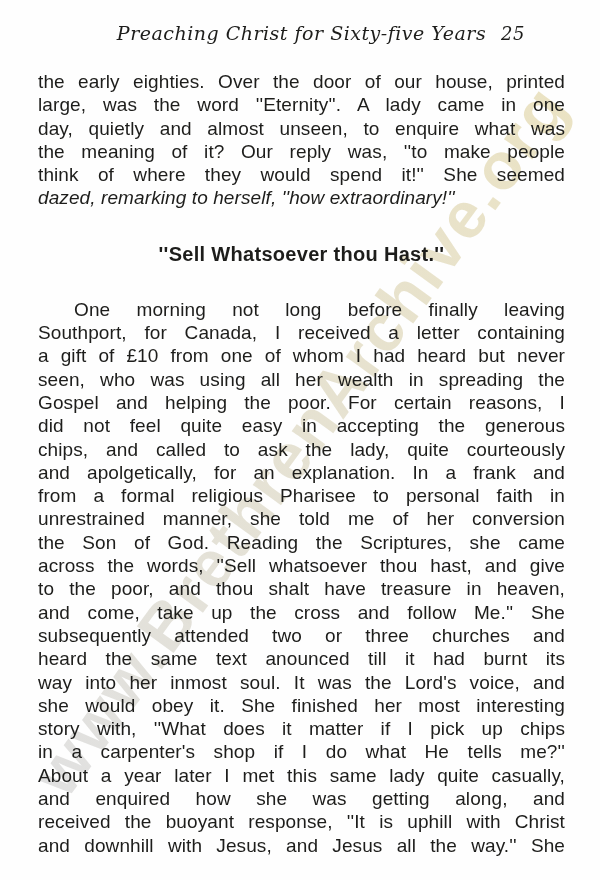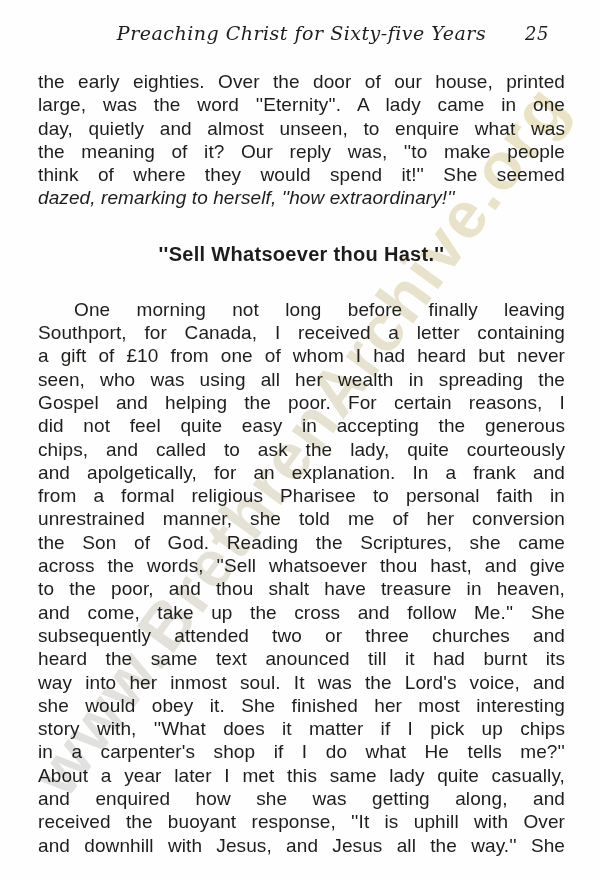--- a/index.html
+++ b/index.html
@@ -42,21 +42,21 @@
     z-index:1;
     text-align:center;
     font-family:"DejaVu Serif","Liberation Serif",serif;
     font-style:italic;
     font-size:19px;
     line-height:22px;
     letter-spacing:0.5px;
   }
   .page-number{
     position:absolute;
-    right:16px;top:1px;
+    right:40px;top:1px;
     font-size:18px;
   }
   
   .body-text{position:relative;z-index:1;}
   .paragraph{
     font-size:19px;
     line-height:23.3px;
     letter-spacing:0.1px;
   }
   .para-1{margin-top:26px;}
@@ -120,18 +120,18 @@
         <div class="line">to the poor, and thou shalt have treasure in heaven,</div>
         <div class="line">and come, take up the cross and follow Me.''  She</div>
         <div class="line">subsequently attended two or three churches and</div>
         <div class="line">heard the same text anounced till it had burnt its</div>
         <div class="line">way into her inmost soul.  It was the Lord's voice, and</div>
         <div class="line">she would obey it.  She finished her most interesting</div>
         <div class="line">story with, ''What does it matter if I pick up chips</div>
         <div class="line">in a carpenter's shop if I do what He tells me?''</div>
         <div class="line">About a year later I met this same lady quite casually,</div>
         <div class="line">and enquired how she was getting along, and</div>
-        <div class="line">received the buoyant response, ''It is uphill with Over</div>
+        <div class="line">received the buoyant response, ''It is uphill with Christ</div>
         <div class="line">and downhill with Jesus, and Jesus all the way.''  She</div>
       </div>
 
   </div>
 </div>
 
 </body></html>

